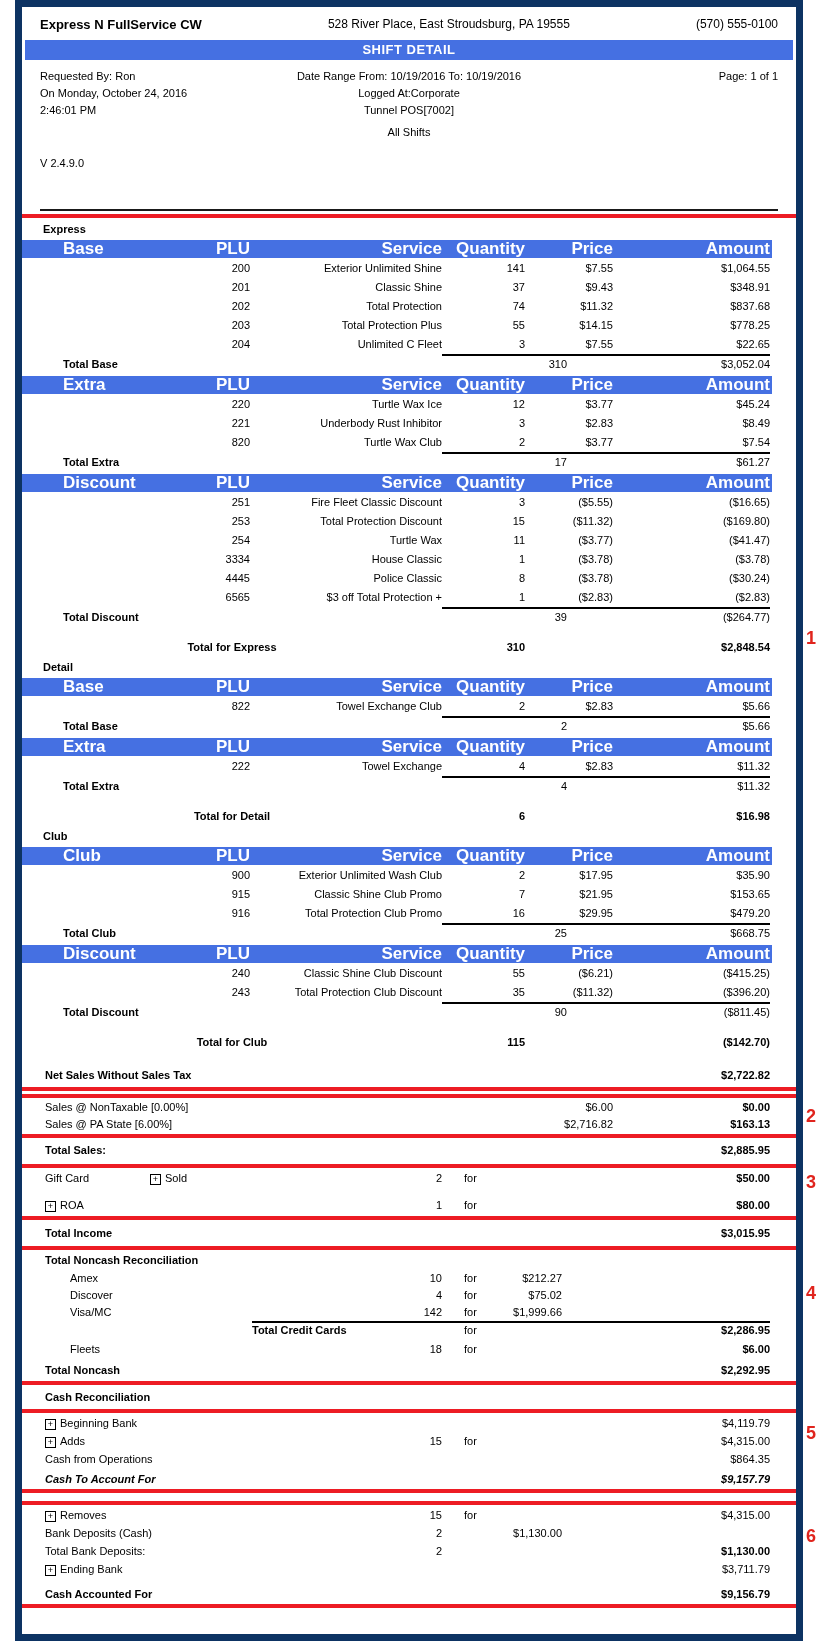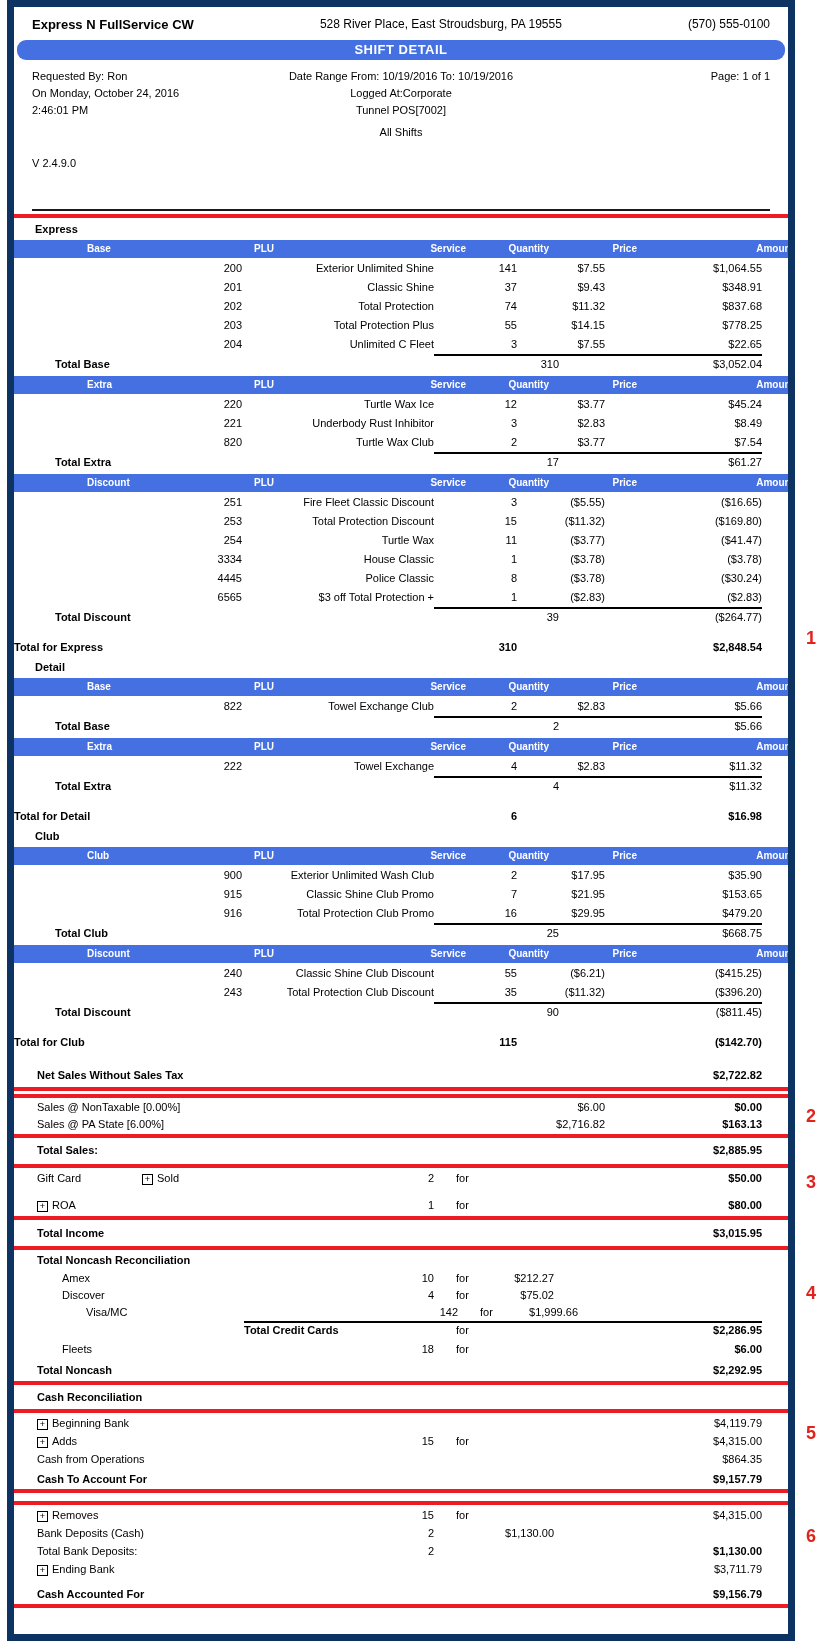--- a/index.html
+++ b/index.html
@@ -1,51 +1,51 @@
 <!DOCTYPE html>
 <html><head>
 <meta charset="utf-8">
 <style>
   html,body{margin:0;padding:0;background:#fff;}
   .page{position:relative;width:837px;height:1641px;background:#fff;
         font-family:"Liberation Sans","DejaVu Sans",sans-serif;color:#000;}
-  .doc{position:absolute;left:7px;top:0;width:788px;height:1641px;box-sizing:border-box;
+  .doc{position:absolute;left:15px;top:0;width:788px;height:1641px;box-sizing:border-box;
        border:7px solid #0d3363;background:#fff;overflow:hidden;}
   
   .hdr-row1{display:flex;justify-content:space-between;align-items:flex-start;
             margin:10px 18px 0;height:18px;font-size:12px;}
   .company{font-weight:bold;font-size:13px;}
   .band{margin:5px 3px 0;height:20px;line-height:20px;background:#4570e2;color:#fff;
-        font-weight:bold;font-size:13px;text-align:center;letter-spacing:.5px;border-radius:9px;}
+        font-weight:bold;font-size:13px;text-align:center;letter-spacing:.5px;}
   .info{display:flex;margin:8px 18px 0;font-size:11px;line-height:17px;gap:8px;}
   .info-left{width:25%;}
   .info-center{width:50%;text-align:center;}
   .info-right{width:25%;text-align:right;}
   .all-shifts{margin-top:5px;}
   .version{margin:16px 0 0 18px;font-size:11px;height:14px;}
   .divider{margin:38px 18px 0;border-top:2px solid #1a1a1a;}
   
   .redbox{margin:3px -6px 0;border:4px solid #ed1c24;padding:1px 2px;}
   .anno-num{position:absolute;left:796px;width:30px;text-align:center;
             color:#e0241d;font-weight:bold;font-size:18px;}
   
   .tbl{width:750px;}
   .sec-label{height:20px;line-height:20px;font-weight:bold;font-size:11px;padding-left:21px;}
   .hband{display:grid;grid-template-columns:168px 60px 192px 83px 88px 1fr;
-         background:#4570e2;color:#fff;font-weight:bold;font-size:10px;
-         height:18px;line-height:18px;margin:1px 0;padding-left:32px;}
+         background:#4570e2;color:#fff;font-weight:bold;font-size:17px;
+         height:18px;line-height:18px;margin:1px 0;}
   .prow,.ptot,.pgt{display:grid;grid-template-columns:168px 60px 192px 83px 88px 1fr;
         font-size:11px;height:19px;line-height:19px;}
   .ptot{height:21px;line-height:21px;position:relative;gap:14px;}
   .pgt{height:21px;line-height:23px;font-weight:bold;margin-top:8px;}
   .c-cat{padding-left:41px;}
   .c-plu,.c-srv,.c-qty,.c-prc,.c-amt{text-align:right;}
   .c-amt{padding-right:2px;}
   .ptot .lab{grid-column:1/4;font-weight:bold;padding-left:41px;}
-  .pgt  .lab{grid-column:1/4;text-align:left;}
+  .pgt  .lab{grid-column:1/4;text-align:center;}
   .sumline::before{content:"";position:absolute;left:420px;right:2px;top:0;
                    border-top:2px solid #000;}
   
   .srow{display:flex;justify-content:space-between;width:750px;font-size:11px;
         height:22px;line-height:22px;}
   .srow .lab{padding-left:23px;}
   .srow .amt{padding-right:2px;text-align:right;}
   .bold{font-weight:bold;}
   .trow{display:grid;grid-template-columns:360px 231px 1fr;width:750px;
         font-size:11px;height:17px;line-height:17px;}
@@ -457,21 +457,21 @@
         <span class="mid">$212.27</span>
         <span class="amt"></span>
       </div>
       <div class="rrow" style="height:17px;line-height:17px;">
         <span class="lab lab2">Discover</span>
         <span class="qty">4</span>
         <span class="for">for</span>
         <span class="mid">$75.02</span>
         <span class="amt"></span>
       </div>
-      <div class="rrow" style="height:17px;line-height:17px;margin-left:24px;">
+      <div class="rrow" style="height:17px;line-height:17px;">
         <span class="lab lab2">Visa/MC</span>
         <span class="qty">142</span>
         <span class="for">for</span>
         <span class="mid">$1,999.66</span>
         <span class="amt"></span>
       </div>
       <div class="rrow tall tccline">
         <span class="tcc-lab">Total Credit Cards</span>
         <span class="for">for</span>
         <span class="mid"></span>
@@ -509,21 +509,21 @@
         <span class="mid"></span>
         <span class="amt">$4,315.00</span>
       </div>
       <div class="rrow">
         <span class="lab">Cash from Operations</span>
         <span class="qty"></span>
           <span class="for"></span>
           <span class="mid"></span>
         <span class="amt">$864.35</span>
       </div>
-      <div class="rrow" style="height:20px;line-height:22px;">
+      <div class="rrow" style="height:20px;line-height:22px;font-style:italic;">
         <span class="lab bold">Cash To Account For</span>
         <span class="qty"></span>
           <span class="for"></span>
           <span class="mid"></span>
         <span class="amt bold">$9,157.79</span>
       </div>
     </div>
 
     <div class="redbox" style="margin-top:8px;">
       <div class="rrow">

